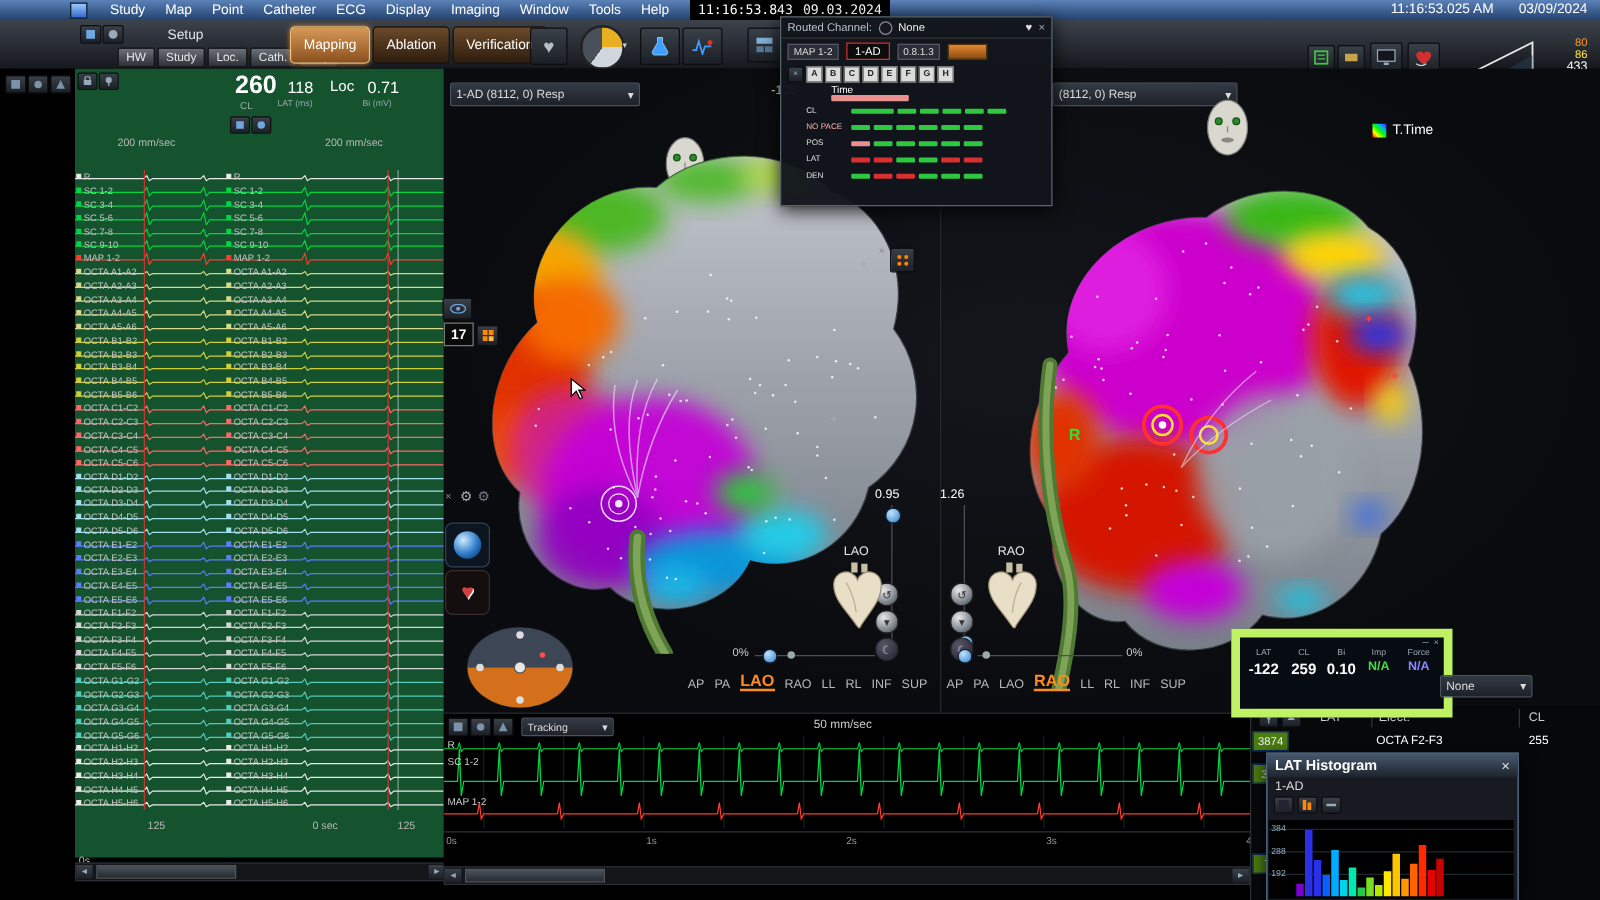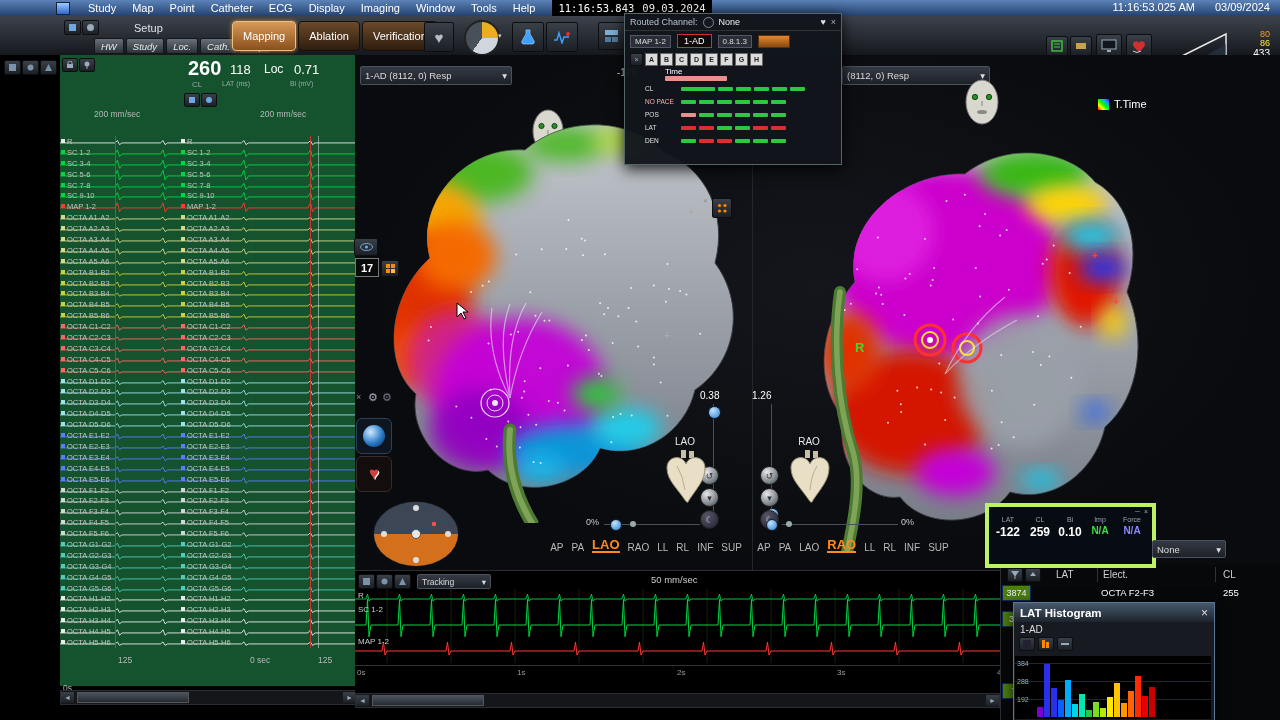--- a/index.html
+++ b/index.html
@@ -13,21 +13,21 @@
   .mitem{padding:0 8px;cursor:default;}
   .clockbox{position:absolute;left:552px;top:0;width:160px;height:16px;background:#000;color:#fff;
             display:flex;gap:8px;align-items:center;justify-content:center;font-family:"DejaVu Sans Mono",monospace;font-size:10.5px;}
   .clockright{position:absolute;right:10px;top:1px;display:flex;gap:20px;font-size:11px;color:#fff;}
   
   .toolbar{position:absolute;left:0;top:16px;width:1280px;height:39px;
            background:linear-gradient(#3d434c,#15181d);border-bottom:1px solid #000;}
   .ibox{background:linear-gradient(#3a4048,#1c2026);border:1px solid #0c0e12;border-radius:2px;
         display:flex;align-items:center;justify-content:center;color:#9fb4c8;}
   .tbtn{height:14px;padding:0 6px;font-size:9.5px;color:#e8e8e8;background:linear-gradient(#6a7078,#2c3036);
-        border:1px solid #14161a;border-radius:2px;display:flex;align-items:center;font-style:italic;}
+        border:1px solid #14161a;border-radius:2px;display:flex;align-items:center;}
   .mode{height:28px;padding:0 10px;font-size:11px;color:#fff;border-radius:4px;display:flex;align-items:center;
         background:linear-gradient(#6b4a2a,#2e1d0e);border:1px solid #1a1007;margin-right:2px;}
   .mode.active{background:linear-gradient(#d89a58,#8a4f1d);border:1px solid #f0c080;box-shadow:0 0 4px #c8863e;}
   
   .sigcol{position:absolute;background:#14532d;}
   .sigrow{position:relative;height:10.893px;}
   .sigsvg{position:absolute;inset:0;width:100%;height:100%;}
   .sigchip{position:absolute;left:1px;top:3px;width:4px;height:4px;}
   .siglab{position:absolute;left:7px;top:0;font-size:7.5px;line-height:11px;color:#c4c4c4;white-space:nowrap;}
   .caliper{position:absolute;width:1px;background:#e03030;opacity:.9;}
@@ -53,21 +53,21 @@
   .scThumb{position:absolute;left:16px;top:1px;width:110px;height:9px;background:linear-gradient(#4a525c,#262b32);border:1px solid #555;}
   
   .ptable{position:absolute;left:1000px;top:565px;width:280px;height:155px;background:#07080a;border-left:1px solid #2a2e34;}
   .th{font-size:10px;color:#d0d0d0;}
   .idbox{position:absolute;width:27px;height:14px;background:#4d7c0f;color:#eaf2ff;font-size:9px;
          display:flex;align-items:center;justify-content:center;border:1px solid #0a2a60;}
   .hist{position:absolute;left:1013px;top:602px;width:200px;height:118px;background:#171b21;
         border:1px solid #5a7896;box-shadow:0 3px 12px rgba(0,0,0,.8);}
   .histtitle{height:19px;background:linear-gradient(#46586c,#1d242c);display:flex;align-items:center;
              justify-content:space-between;padding:0 6px;}
-  .stats{position:absolute;left:985px;top:503px;width:163px;height:57px;background:rgba(8,12,18,.93);border:4px solid #bef264;}
+  .stats{position:absolute;left:985px;top:503px;width:163px;height:57px;background:rgba(8,12,18,.93);border:7px solid #bef264;}
   .stath{width:30px;font-size:7px;color:#9aa4ae;text-align:center;}
   .statv{width:30px;font-size:12px;color:#fff;text-align:center;font-weight:bold;}
   
   .routed{position:absolute;left:624px;top:13px;width:216px;height:150px;background:rgba(18,22,28,.97);
           border:1px solid #566;box-shadow:0 4px 14px rgba(0,0,0,.85);font-size:9px;}
   .letter{width:11px;height:11px;background:#dcdcdc;color:#222;font-size:7px;font-weight:bold;
           display:flex;align-items:center;justify-content:center;border:1px solid #666;}
   .stcell{height:4px;border-radius:1px;margin-right:3px;}
   .histbar{display:inline-block;width:6px;margin-right:1px;}
 </style>
@@ -1206,21 +1206,21 @@
       <circle cx="48" cy="64" r="3" fill="#ddd"></circle>
     <circle cx="16" cy="38" r="3" fill="#ddd"></circle>
       <circle cx="80" cy="38" r="3" fill="#ddd"></circle>
     <circle cx="48" cy="38" r="4.5" fill="#e8e8e8" stroke="#555"></circle>
     <circle cx="66" cy="28" r="2.2" fill="#ff5050"></circle>
   </svg>
   <svg class="abs" style="left:402px;top:574px;" width="14" height="10">
       <polygon points="0,0 14,0 7,9" fill="#39424e"></polygon>
     </svg>
 
-  <span class="abs" style="left:700px;top:390px;font-size:10px;color:#fff;">0.38</span>
+  <span class="abs" style="left:700px;top:390px;font-size:10px;color:#fff;">0.95</span>
   <span class="abs" style="left:752px;top:390px;font-size:10px;color:#fff;">1.26</span>
   <div class="abs" style="left:713px;top:404px;width:1px;height:112px;background:#4a5058;"></div>
   <div class="abs" style="left:708px;top:406px;width:11px;height:11px;border-radius:50%;background:radial-gradient(circle at 35% 30%,#bfe4ff,#2f7ecc);border:1px solid #123;"></div>
   <div class="abs" style="left:771px;top:404px;width:1px;height:112px;background:#4a5058;"></div>
   <div class="abs" style="left:766px;top:508px;width:11px;height:11px;border-radius:50%;background:radial-gradient(circle at 35% 30%,#bfe4ff,#2f7ecc);border:1px solid #123;"></div>
   <span class="roundbtn" style="left:700px;top:466px;">
       <span>↺</span>
     </span>
   <span class="roundbtn" style="left:700px;top:488px;">
       <span>▾</span>

